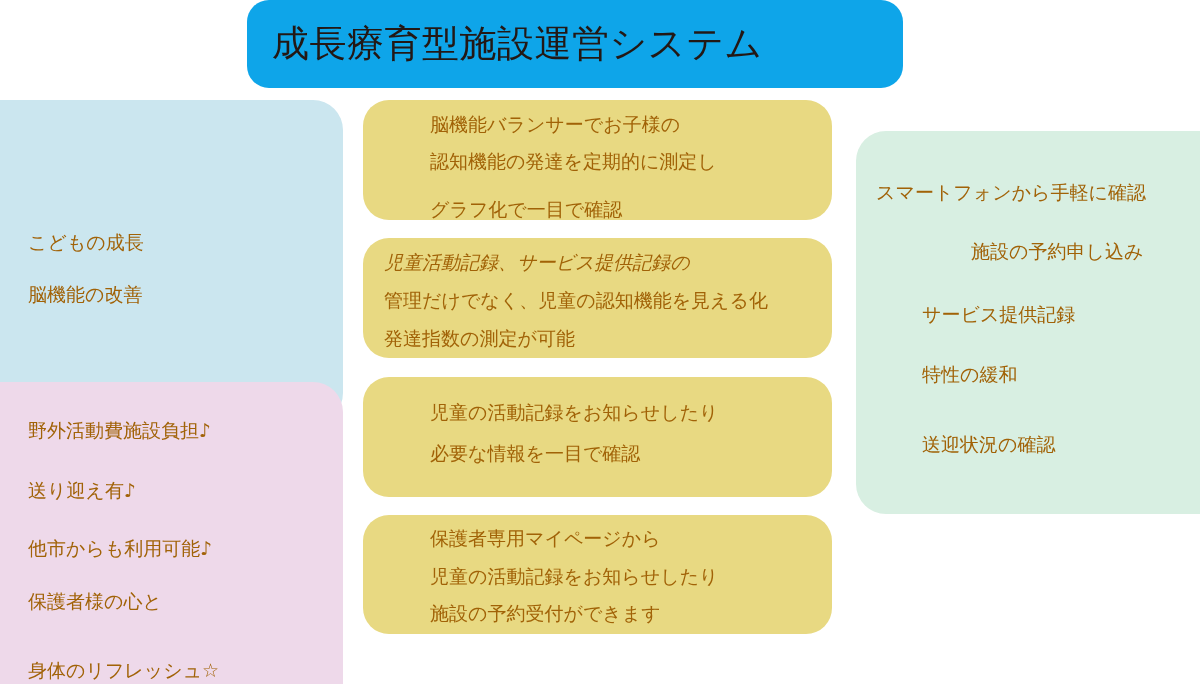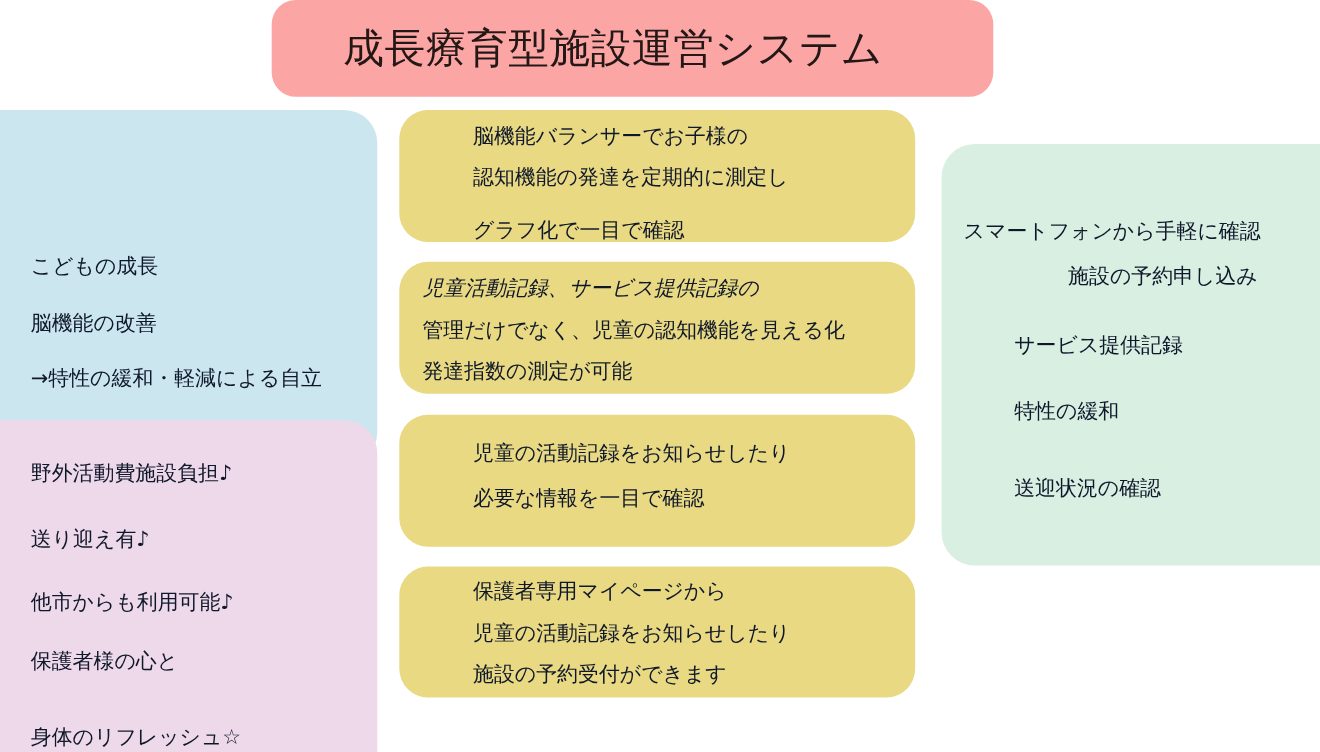--- a/index.html
+++ b/index.html
@@ -15,23 +15,23 @@
       font-family: "DejaVu Sans", "Liberation Sans", sans-serif;
       color: #231815;
     }
     .box {
       position: absolute;
       box-sizing: border-box;
       border-radius: 26px;
     }
     .title-box {
       left: 247px; top: 0px; width: 656px; height: 88px;
-      background: #fca5a5;
+      background: #0ea5e9;
       border-radius: 22px;
-      display: flex; align-items: center; padding-left: 40px;
+      display: flex; align-items: center;
     }
     .title-text {
       margin-left: 25px;
       font-size: 37px;
       letter-spacing: 0.5px;
       color: #231815;
       white-space: nowrap;
     }
     .blue-box {
       left: 0px; top: 100px; width: 343px; height: 323px;
@@ -54,34 +54,33 @@
     .green-box {
       left: 856px; top: 131px; width: 350px; height: 383px;
       background: #d8efe2;
       border-radius: 30px 0 0 30px;
     }
     .line {
       position: absolute;
       font-size: 19px;
       white-space: nowrap;
       line-height: 24px;
-      color: #0f172a;
+      color: #a16207;
     }
   </style>
 </head>
 <body>
 
 <div class="box title-box">
   <span class="title-text">成長療育型施設運営システム</span>
 </div>
 
 <div class="box blue-box">
   <span class="line" style="left:28px; top:130px;">こどもの成長</span>
   <span class="line" style="left:28px; top:182px;">脳機能の改善</span>
-  <span class="line" style="left:28px; top:232px;">→特性の緩和・軽減による自立</span>
   <span class="line" style="left:28px; top:283px;">運動＆学習</span>
 </div>
 
 <div class="box pink-box"></div>
 <span class="line" style="left:28px; top:418px;">野外活動費施設負担♪</span>
 <span class="line" style="left:28px; top:478px;">送り迎え有♪</span>
 <span class="line" style="left:28px; top:536px;">他市からも利用可能♪</span>
 <span class="line" style="left:28px; top:589px;">保護者様の心と</span>
 <span class="line" style="left:28px; top:658px;text-align:right;">身体のリフレッシュ☆</span>
 
@@ -98,17 +97,17 @@
 <div class="box yellow-box y3"></div>
 <span class="line" style="left:430px; top:400px;">児童の活動記録をお知らせしたり</span>
 <span class="line" style="left:430px; top:441px;">必要な情報を一目で確認</span>
 
 <div class="box yellow-box y4"></div>
 <span class="line" style="left:430px; top:526px;">保護者専用マイページから</span>
 <span class="line" style="left:430px; top:564px;">児童の活動記録をお知らせしたり</span>
 <span class="line" style="left:430px; top:601px;">施設の予約受付ができます</span>
 
 <div class="box green-box"></div>
-<span class="line" style="left:876px; top:198px;">スマートフォンから手軽に確認</span>
+<span class="line" style="left:876px; top:182px;font-family:Liberation Mono, monospace;">スマートフォンから手軽に確認</span>
 <span class="line" style="left:971px; top:239px;">施設の予約申し込み</span>
 <span class="line" style="left:922px; top:302px;">サービス提供記録</span>
 <span class="line" style="left:922px; top:362px;">特性の緩和</span>
 <span class="line" style="left:922px; top:432px;">送迎状況の確認</span>
 
 </body></html>

